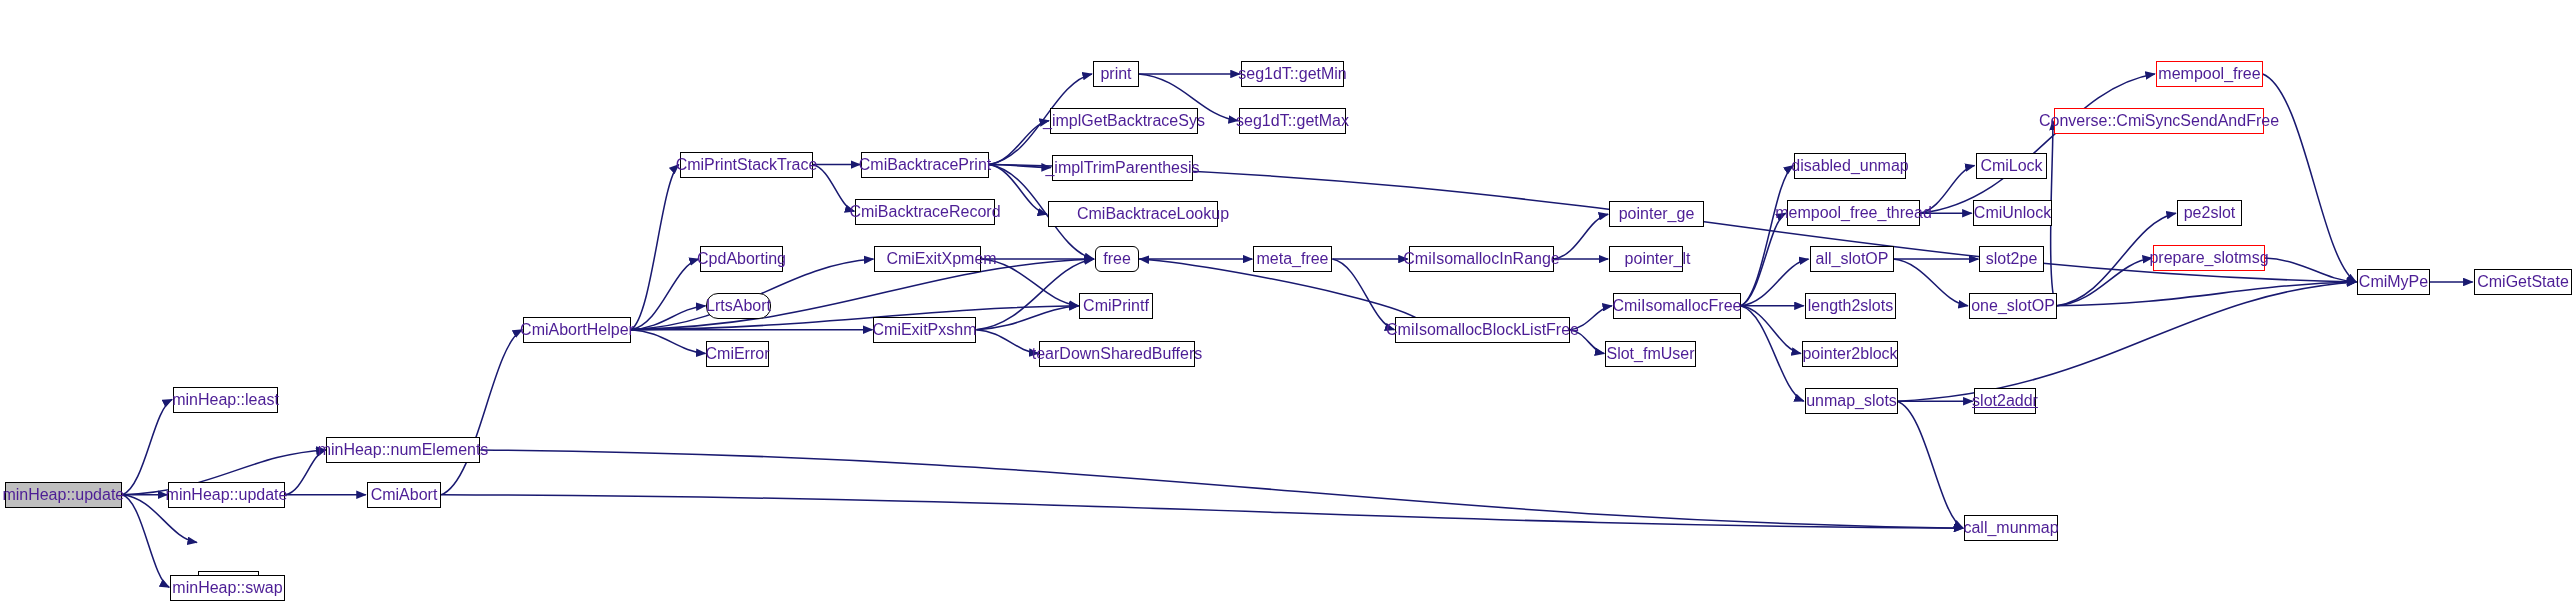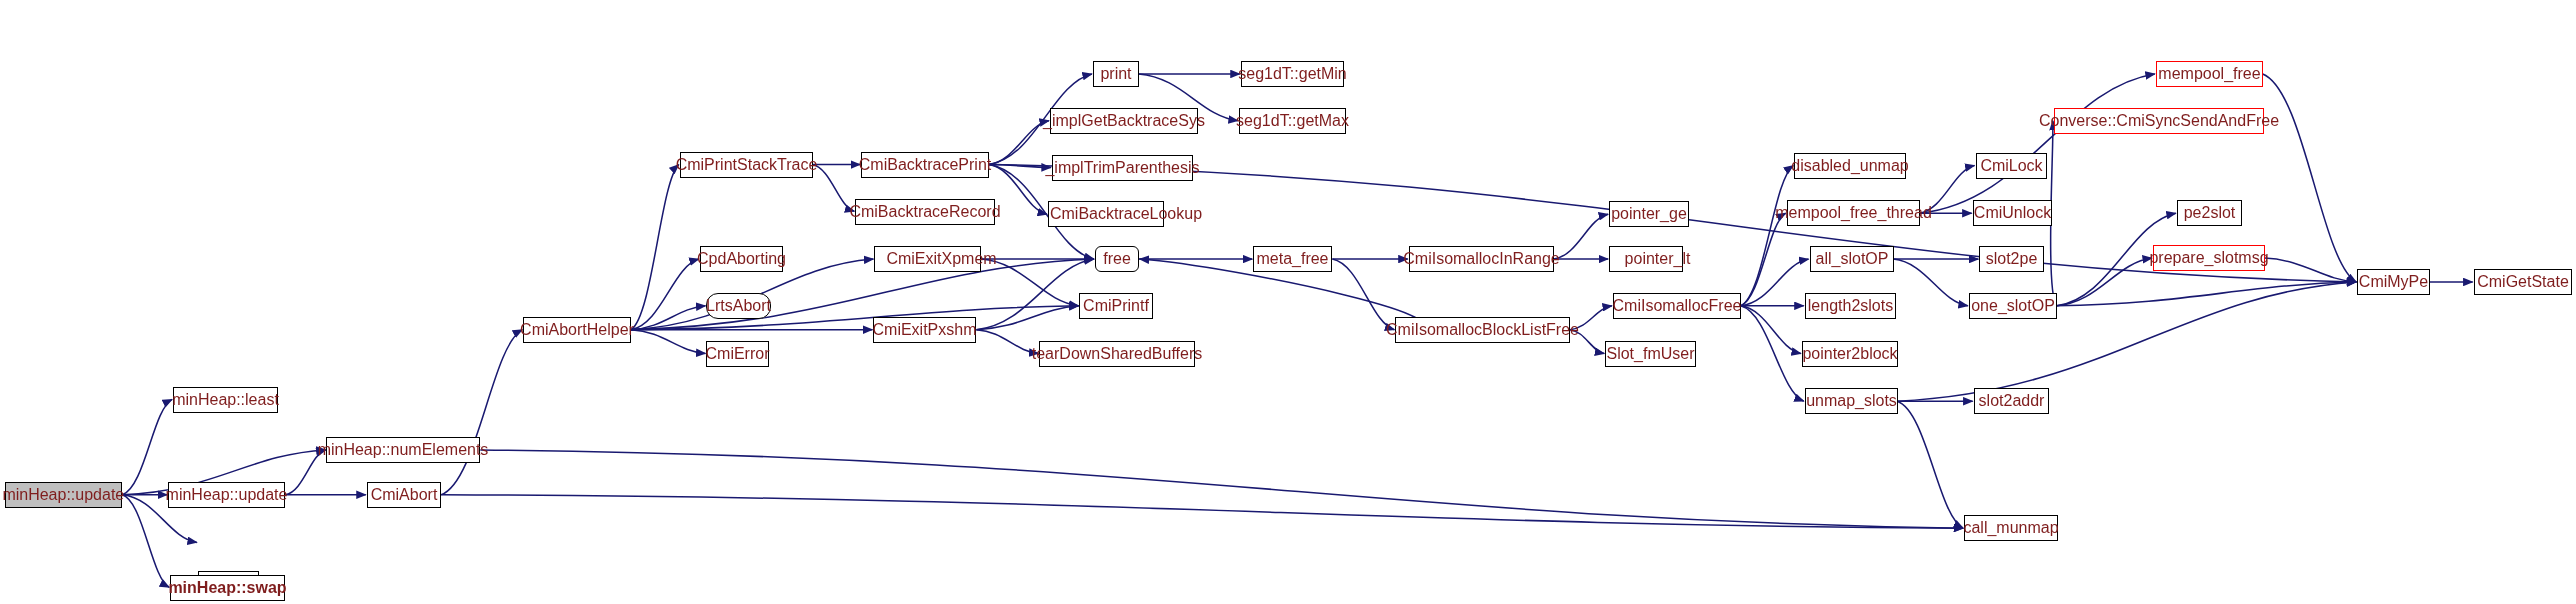--- a/index.html
+++ b/index.html
@@ -10,21 +10,21 @@
     background:#ffffff;
     font-family:"Liberation Sans","DejaVu Sans",sans-serif;
     overflow:hidden;
   }
   svg#edges{position:absolute;left:0;top:0;width:2576px;height:604px;}
   .node{
     position:absolute;
     box-sizing:border-box;
     border:1px solid #000000;
     background:#ffffff;
-    color:#7f1d1d;
+    color:#4c1d95;
     font-size:16px;
     line-height:1;
     display:flex;
     align-items:center;
     justify-content:center;
     white-space:nowrap;
     letter-spacing:0px;
     z-index:5;
   }
   .node.red{border:1px solid #ff0000;}
@@ -116,21 +116,21 @@
       </div>
       <div class="node" style="left: 326px; top: 437px; width: 154px; height: 26px;">
         <span>minHeap::numElements</span>
       </div>
       <div class="node" style="left: 168px; top: 482px; width: 117px; height: 26px;">
         <span>minHeap::update</span>
       </div>
       <div class="node" style="left: 198px; top: 530px; width: 61px; height: 26px; margin-top: 41px;">
         <span>parent</span>
       </div>
-      <div class="node" style="left: 170px; top: 575px; width: 115px; height: 26px; font-weight: bold;">
+      <div class="node" style="left: 170px; top: 575px; width: 115px; height: 26px;">
         <span>minHeap::swap</span>
       </div>
       <div class="node" style="left: 367px; top: 482px; width: 74px; height: 26px;">
         <span>CmiAbort</span>
       </div>
       <div class="node" style="left: 523px; top: 317px; width: 108px; height: 26px;">
         <span>CmiAbortHelper</span>
       </div>
       <div class="node" style="left: 680px; top: 152px; width: 133px; height: 26px;">
         <span>CmiPrintStackTrace</span>
@@ -158,21 +158,21 @@
       </div>
       <div class="node" style="left: 1093px; top: 61px; width: 46px; height: 26px;">
         <span>print</span>
       </div>
       <div class="node" style="left: 1050px; top: 108px; width: 148px; height: 26px;">
         <span>_implGetBacktraceSys</span>
       </div>
       <div class="node" style="left: 1052px; top: 155px; width: 141px; height: 26px;">
         <span>_implTrimParenthesis</span>
       </div>
-      <div class="node" style="left: 1048px; top: 201px; width: 116px; height: 26px; padding-left: 40px;">
+      <div class="node" style="left: 1048px; top: 201px; width: 170px; height: 26px; padding-left: 40px;">
         <span>CmiBacktraceLookup</span>
       </div>
       <div class="node" style="left: 1241px; top: 61px; width: 103px; height: 26px;">
         <span>seg1dT::getMin</span>
       </div>
       <div class="node" style="left: 1239px; top: 108px; width: 107px; height: 26px;">
         <span>seg1dT::getMax</span>
       </div>
       <div class="node" style="left: 1095px; top: 246px; width: 44px; height: 26px; border-radius: 6px;">
         <span>free</span>
@@ -185,21 +185,21 @@
       </div>
       <div class="node" style="left: 1253px; top: 246px; width: 79px; height: 26px;">
         <span>meta_free</span>
       </div>
       <div class="node" style="left: 1409px; top: 246px; width: 145px; height: 26px;">
         <span>CmiIsomallocInRange</span>
       </div>
       <div class="node" style="left: 1395px; top: 317px; width: 175px; height: 26px;">
         <span>CmiIsomallocBlockListFree</span>
       </div>
-      <div class="node" style="left: 1609px; top: 201px; width: 80px; height: 26px;">
+      <div class="node" style="left: 1609px; top: 201px; width: 95px; height: 26px;">
         <span>pointer_ge</span>
       </div>
       <div class="node" style="left: 1609px; top: 246px; width: 74px; height: 26px; padding-left: 23px;">
         <span>pointer_lt</span>
       </div>
       <div class="node" style="left: 1605px; top: 341px; width: 91px; height: 26px;">
         <span>Slot_fmUser</span>
       </div>
       <div class="node" style="left: 1613px; top: 293px; width: 128px; height: 26px;">
         <span>CmiIsomallocFree</span>
@@ -227,21 +227,21 @@
       </div>
       <div class="node" style="left: 1973px; top: 200px; width: 79px; height: 26px;">
         <span>CmiUnlock</span>
       </div>
       <div class="node" style="left: 1979px; top: 246px; width: 65px; height: 26px;">
         <span>slot2pe</span>
       </div>
       <div class="node" style="left: 1969px; top: 293px; width: 88px; height: 26px;">
         <span>one_slotOP</span>
       </div>
-      <div class="node" style="left: 1974px; top: 388px; width: 75px; height: 26px;">
+      <div class="node" style="left: 1974px; top: 388px; width: 62px; height: 26px; text-decoration: underline;">
         <span>slot2addr</span>
       </div>
       <div class="node red" style="left: 2156px; top: 61px; width: 107px; height: 26px;">
         <span>mempool_free</span>
       </div>
       <div class="node red" style="left: 2054px; top: 108px; width: 210px; height: 26px;">
         <span>Converse::CmiSyncSendAndFree</span>
       </div>
       <div class="node" style="left: 2177px; top: 200px; width: 65px; height: 26px;">
         <span>pe2slot</span>

